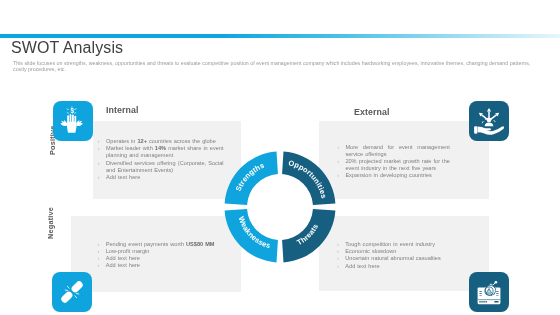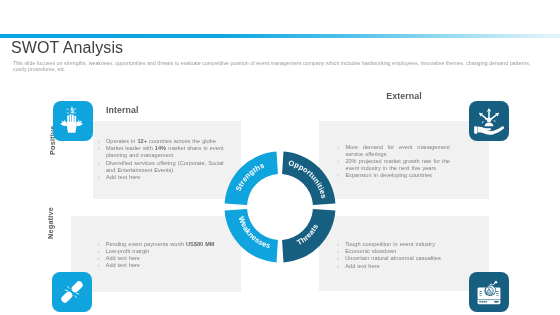--- a/index.html
+++ b/index.html
@@ -22,21 +22,21 @@
   
   .panel{position:absolute;background:#F1F1F1;}
   #panel-tl{left:93px;top:87px;width:148px;height:78px;}
   #panel-tr{left:319px;top:87px;width:170px;height:78px;}
   #panel-bl{left:71px;top:182px;width:170px;height:76px;}
   #panel-br{left:319px;top:182px;width:170px;height:75px;}
 
   
   .colhead{position:absolute;font-size:8.8px;font-weight:700;color:#58595B;letter-spacing:0.1px;}
   #head-internal{left:106px;top:71.1px;width:100px;}
-  #head-external{left:354px;top:57px;width:100px;text-align:center;}
+  #head-external{left:354px;top:73px;width:100px;}
 
   
   .rowlabel{position:absolute;font-size:7.3px;font-weight:700;color:#58595B;
             letter-spacing:0.2px;transform:rotate(-90deg);transform-origin:left bottom;
             white-space:nowrap;}
   #row-positive{left:57px;top:112px;}
   #row-negative{left:55px;top:196px;}
 
   
   .tile{position:absolute;width:40px;height:40px;border-radius:8px;}

